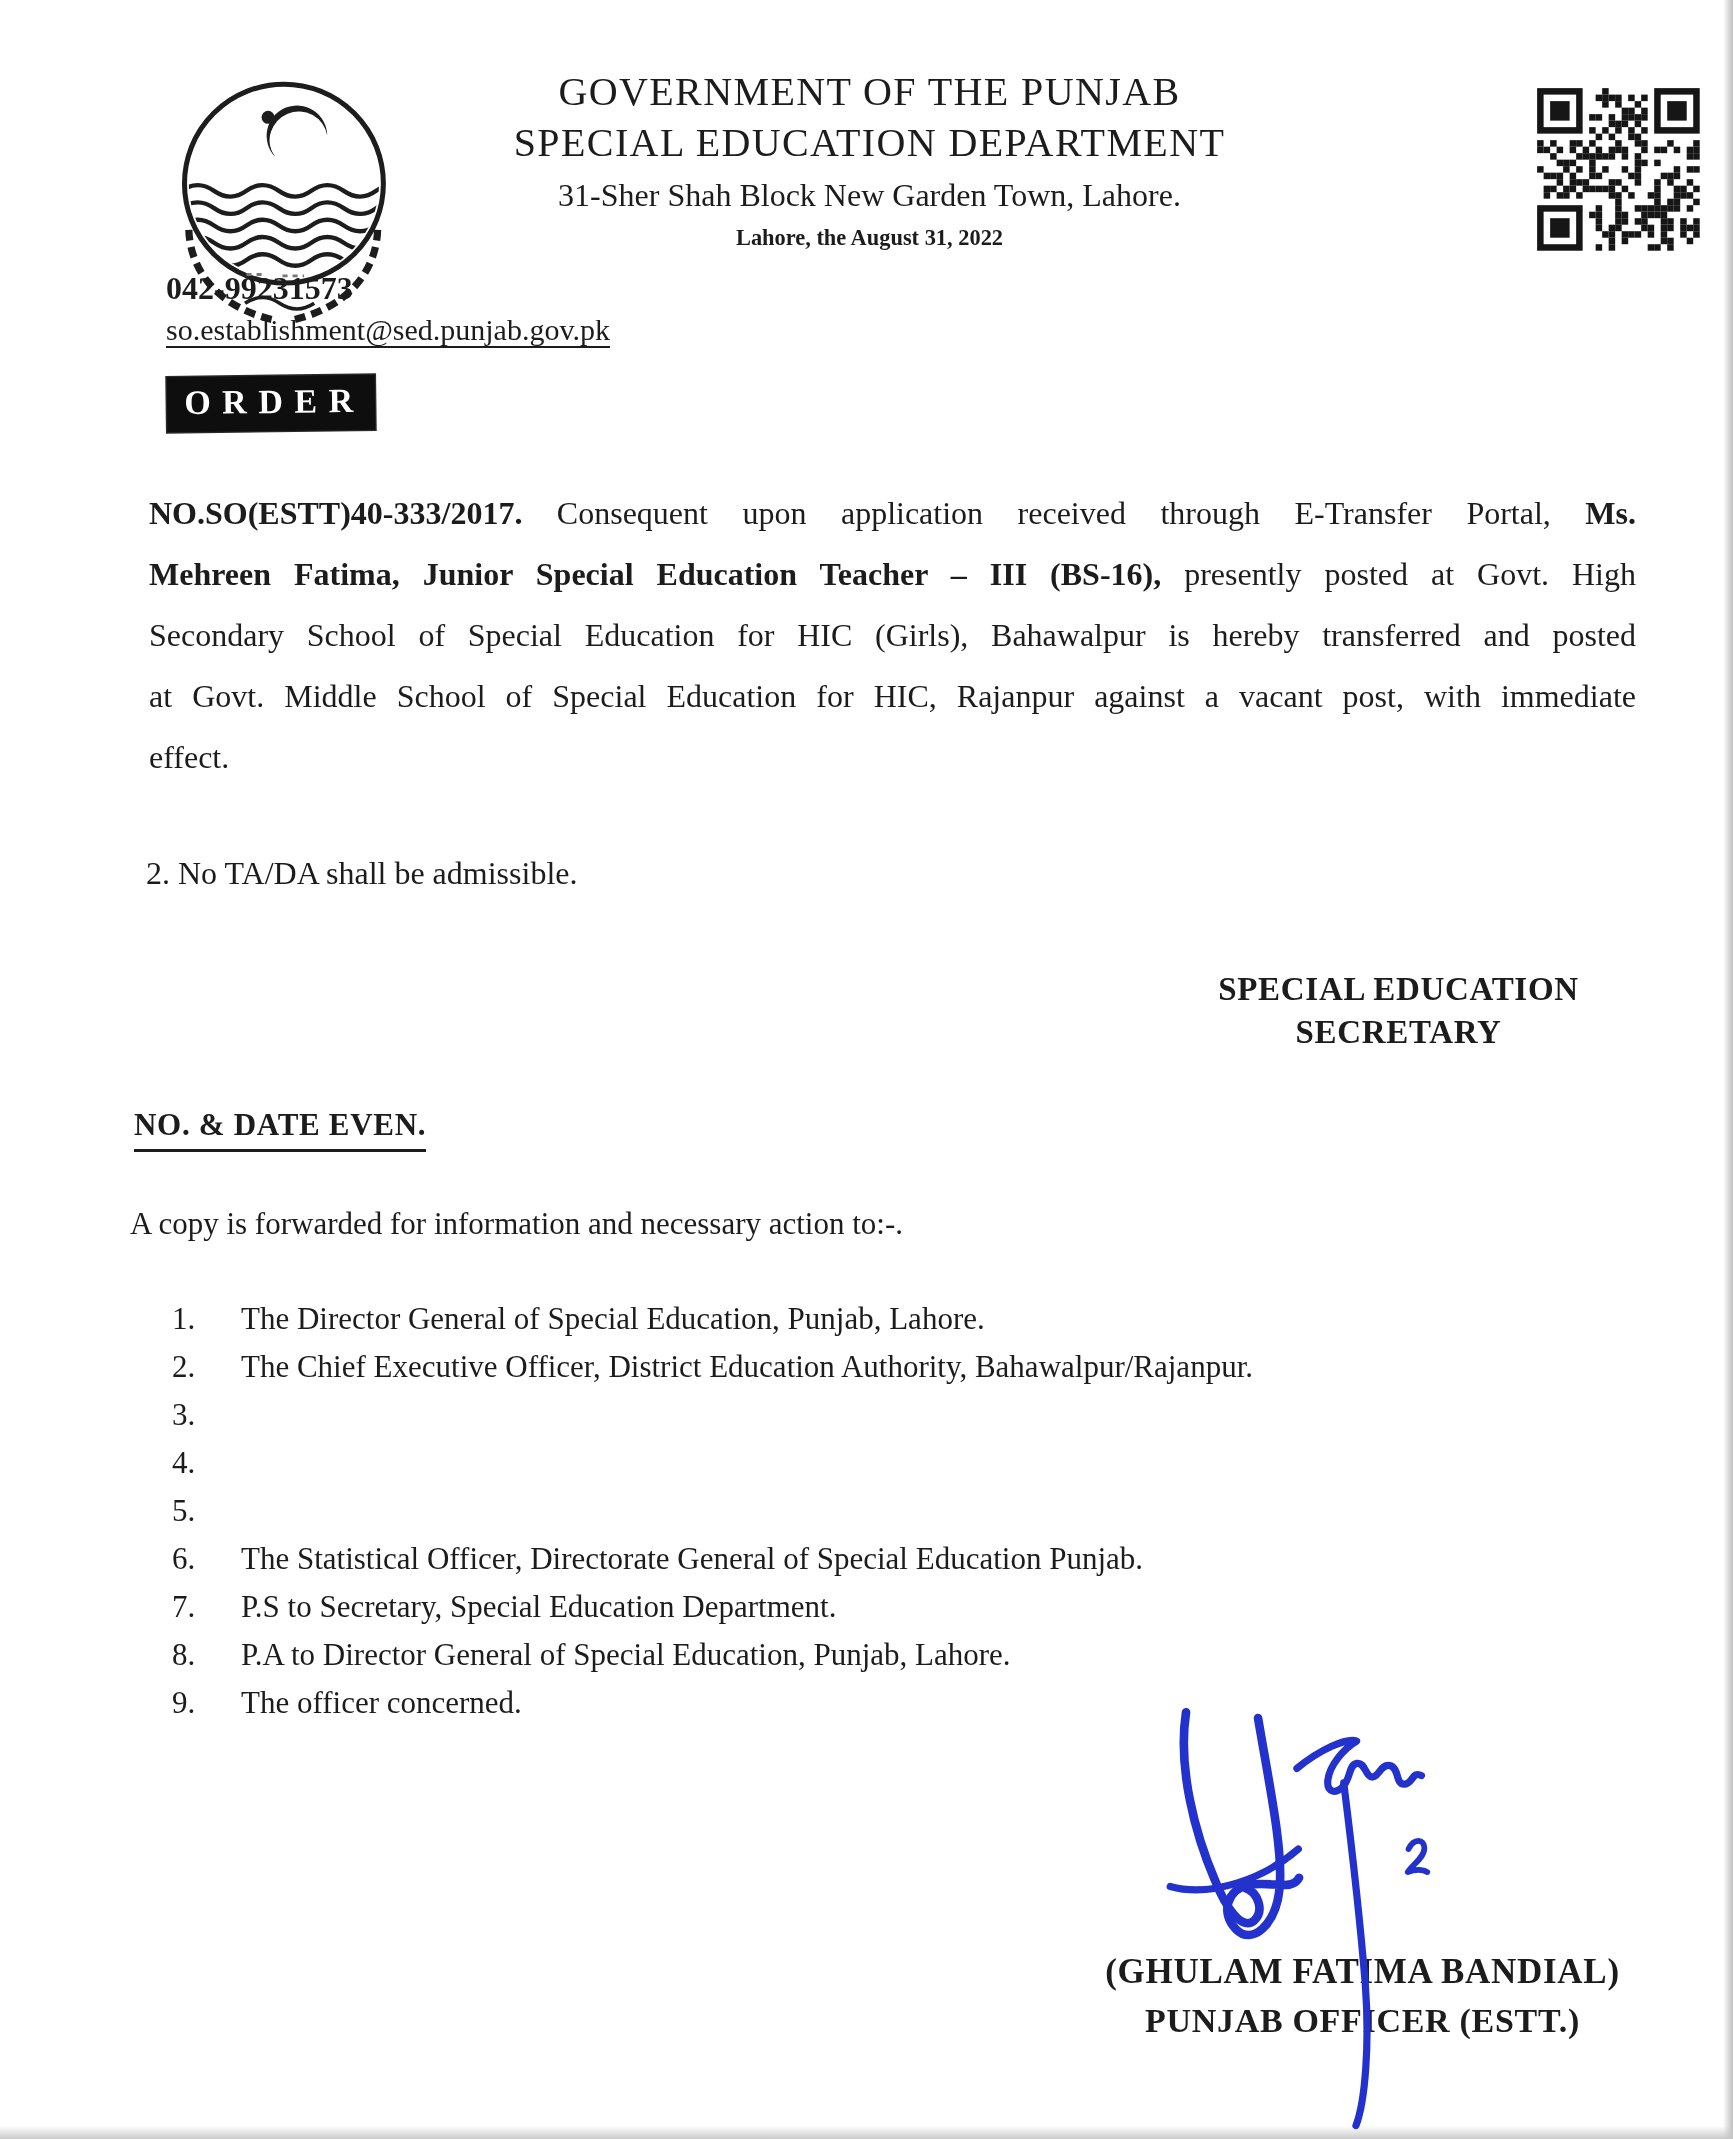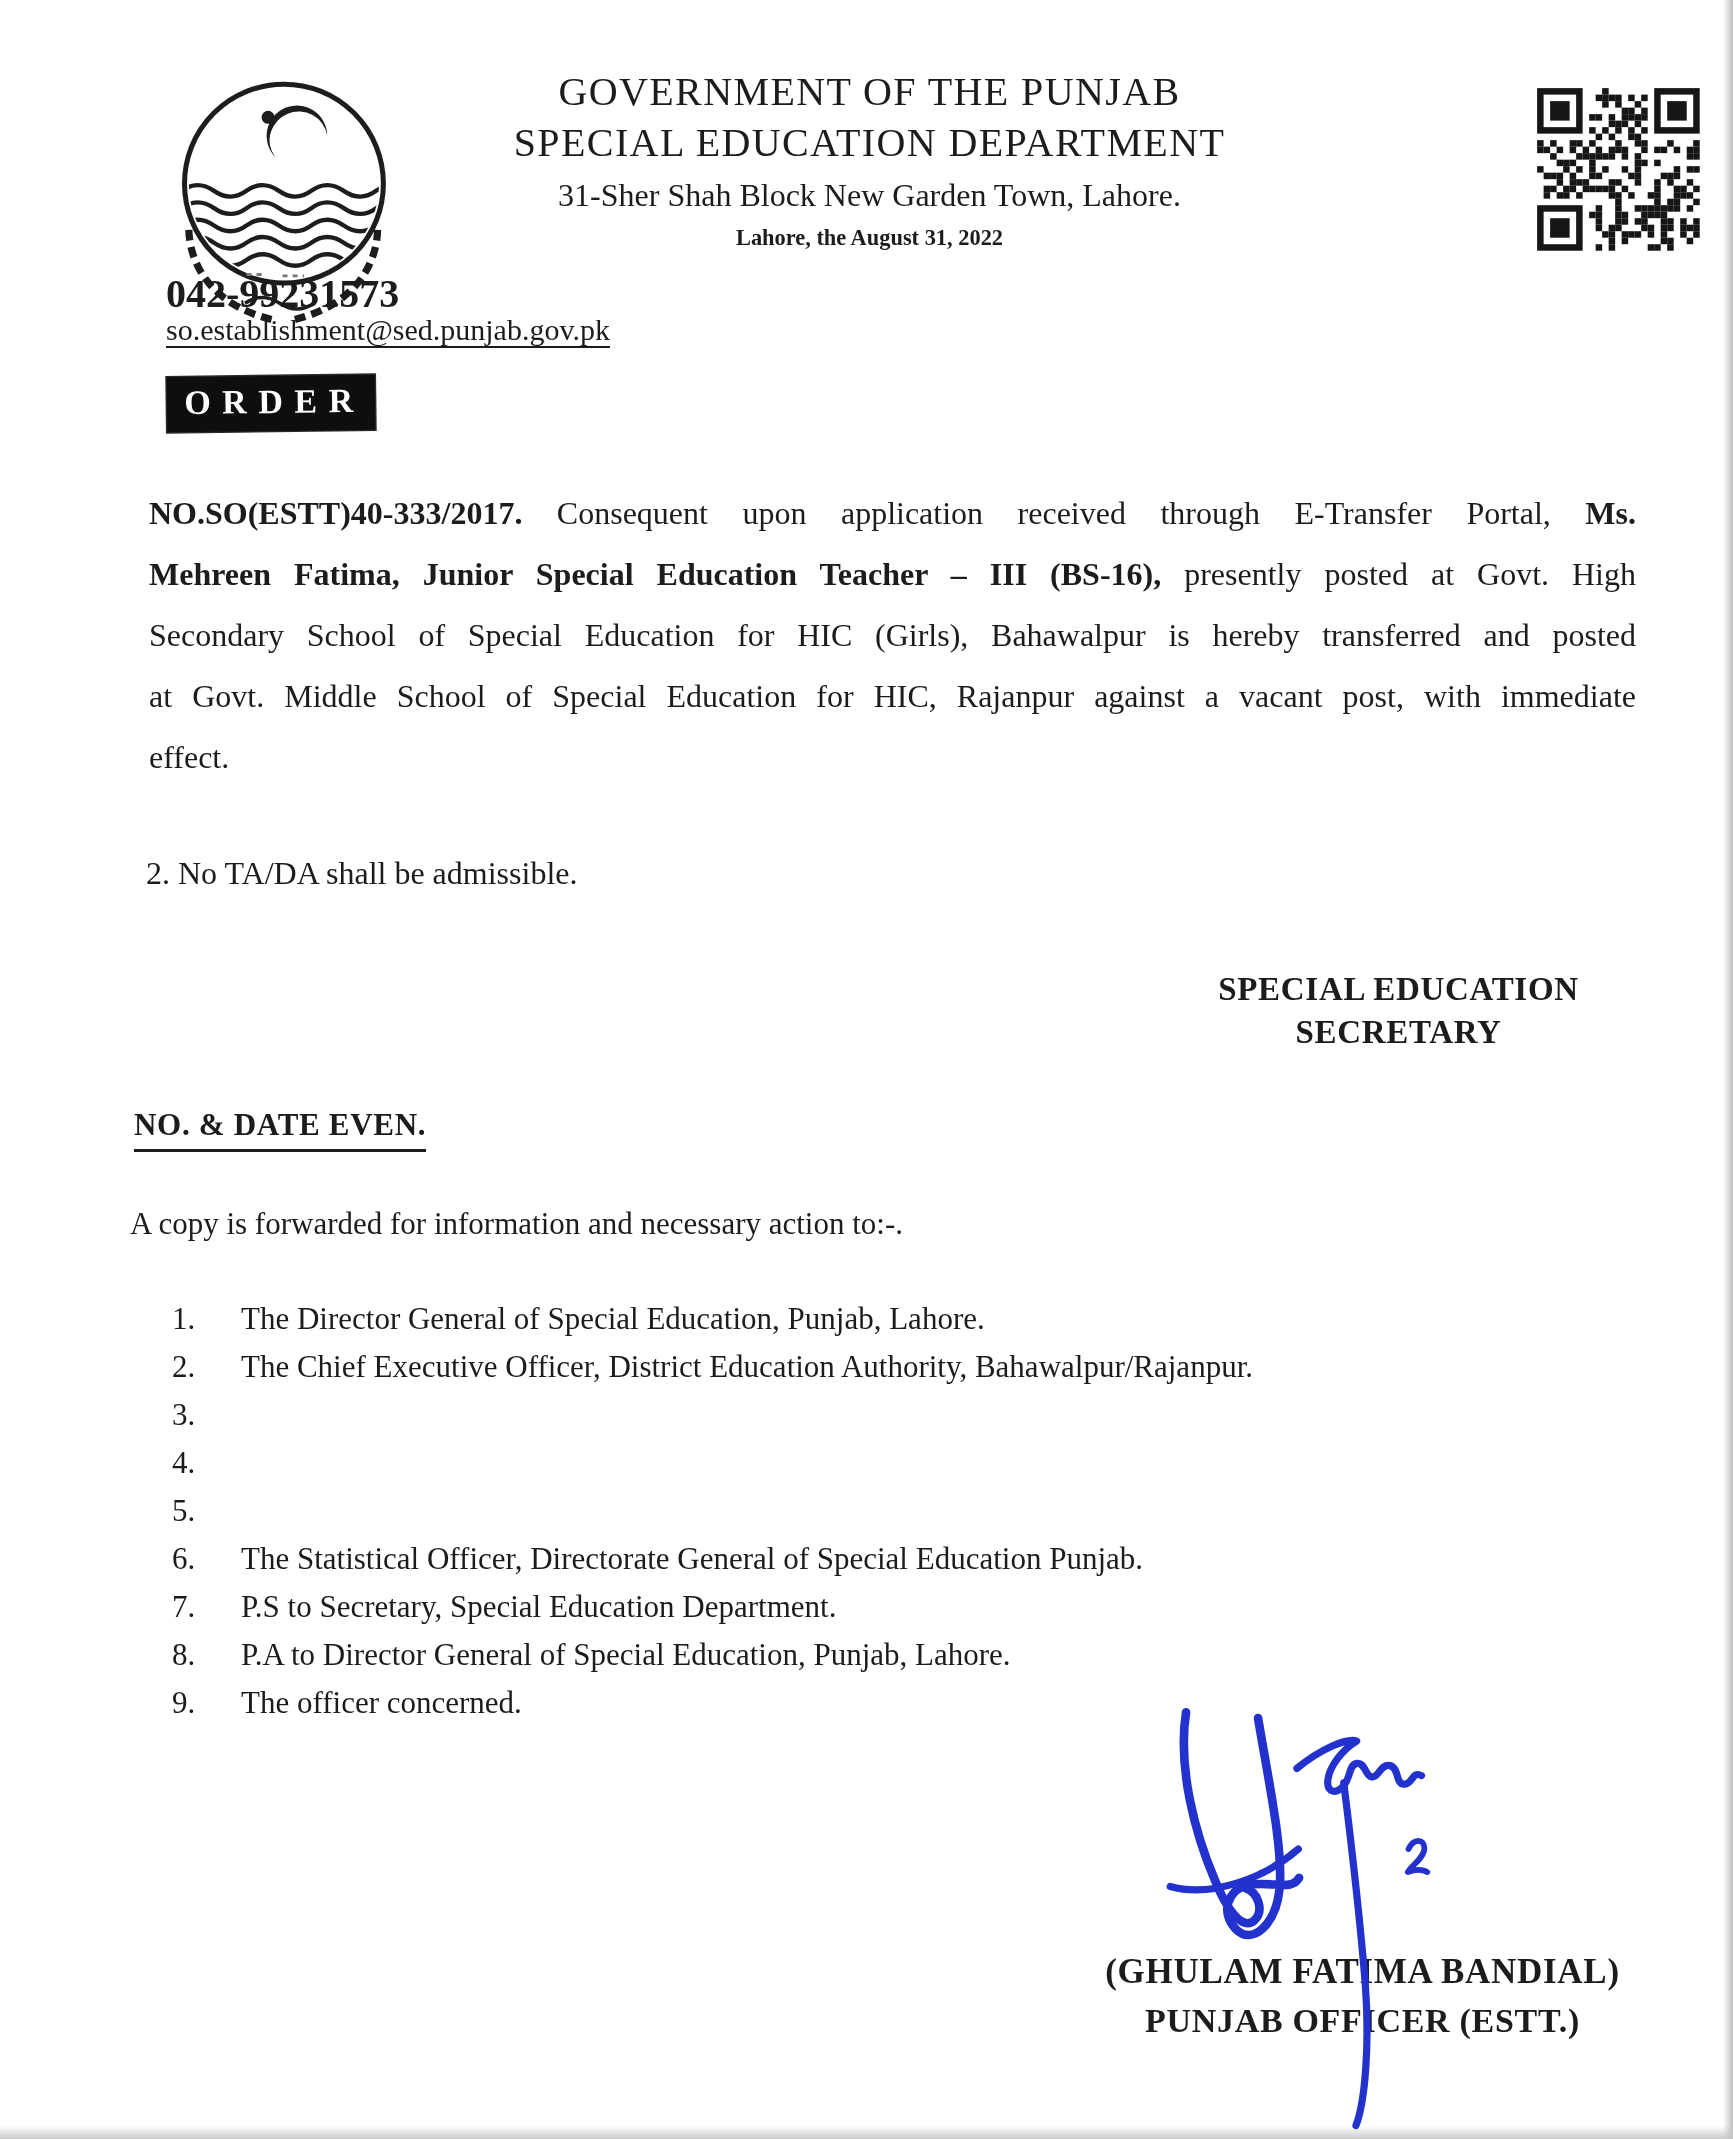--- a/index.html
+++ b/index.html
@@ -11,21 +11,21 @@
     font-family:"Liberation Serif", serif;
     color:#1c1c1c;
   }
   .abs{position:absolute;}
   
   .header-block{left:361px;top:71px;width:1017px;text-align:center;}
   .hdr-title1{font-size:40px;line-height:42px;letter-spacing:1.4px;font-weight:400;}
   .hdr-title2{font-size:40px;line-height:42px;letter-spacing:1.4px;font-weight:400;margin-top:8.7px;}
   .hdr-address{font-size:32px;line-height:35px;margin-top:14.4px;font-weight:400;}
   .hdr-dateline{font-size:22.4px;line-height:24.5px;margin-top:13px;font-weight:700;}
-  .contact-phone{left:166px;top:270px;font-size:40px;font-weight:700;}
+  .contact-phone{left:166px;top:270px;font-size:32px;font-weight:700;}
   .contact-email{left:166px;top:313px;font-size:30px;font-weight:400;text-decoration:underline;text-underline-offset:5.8px;text-decoration-thickness:2.2px;}
   
   .emblem{left:160px;top:74px;width:245px;height:251px;}
   .qr{left:1527px;top:78px;width:185px;height:185px;}
   
   .order-badge{
     left:167px;top:376px;
     background:#0e0e0e;color:#ffffff;
     font-size:34px;font-weight:700;letter-spacing:11.5px;
     padding:7.2px 10px 10px 17.3px;

